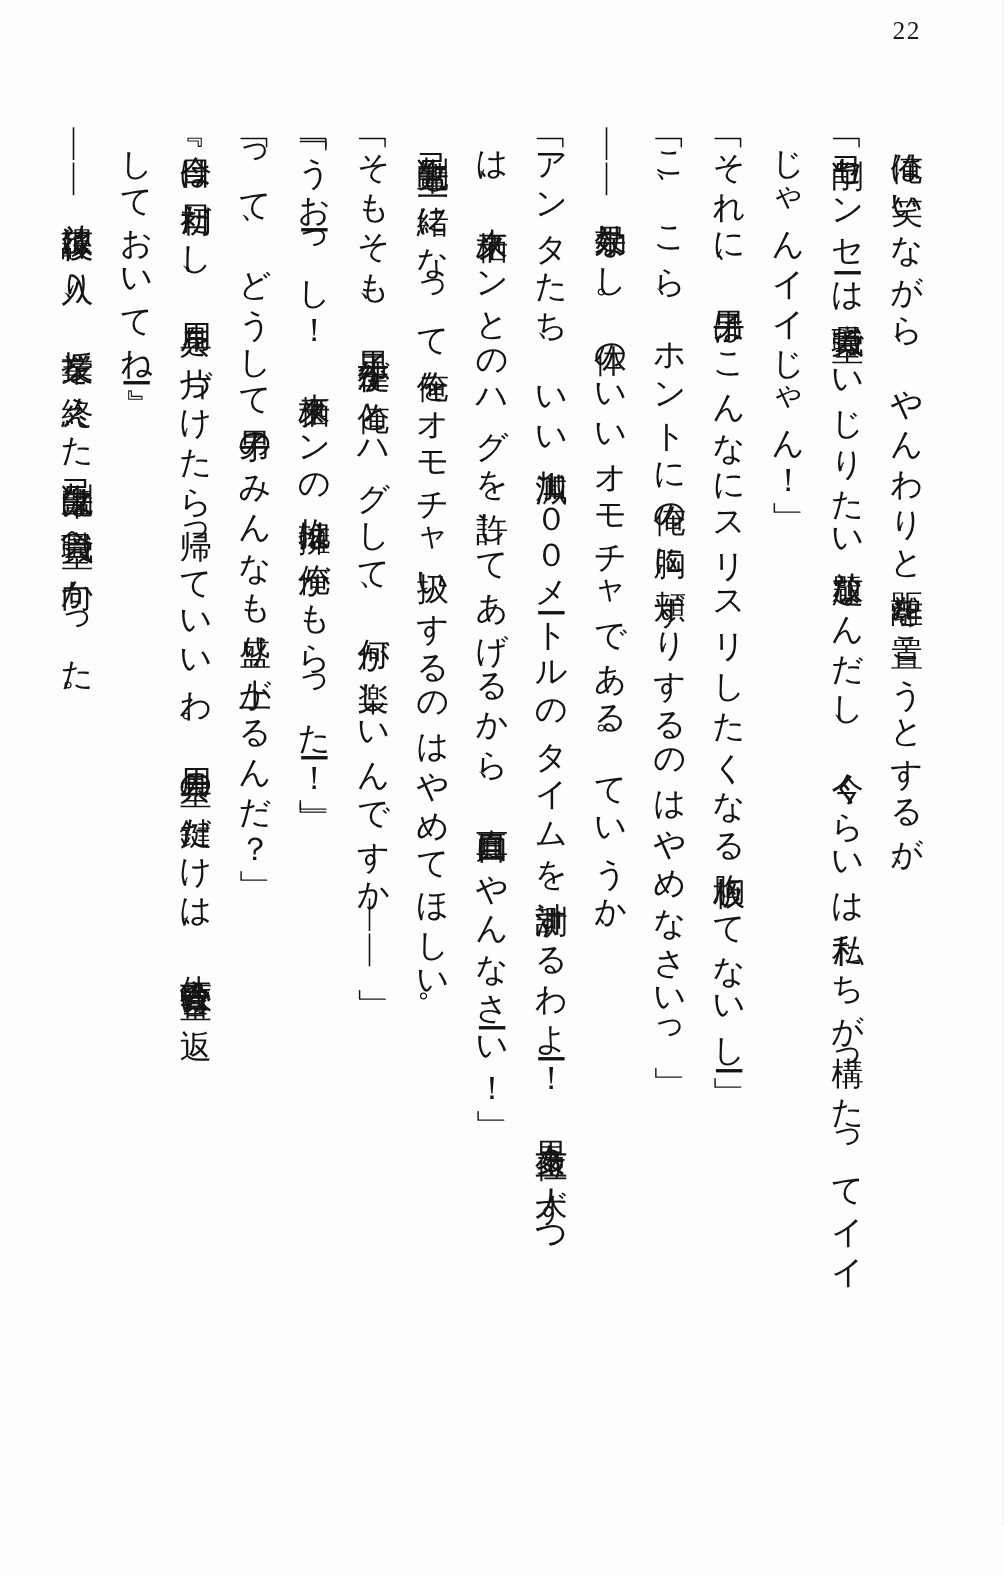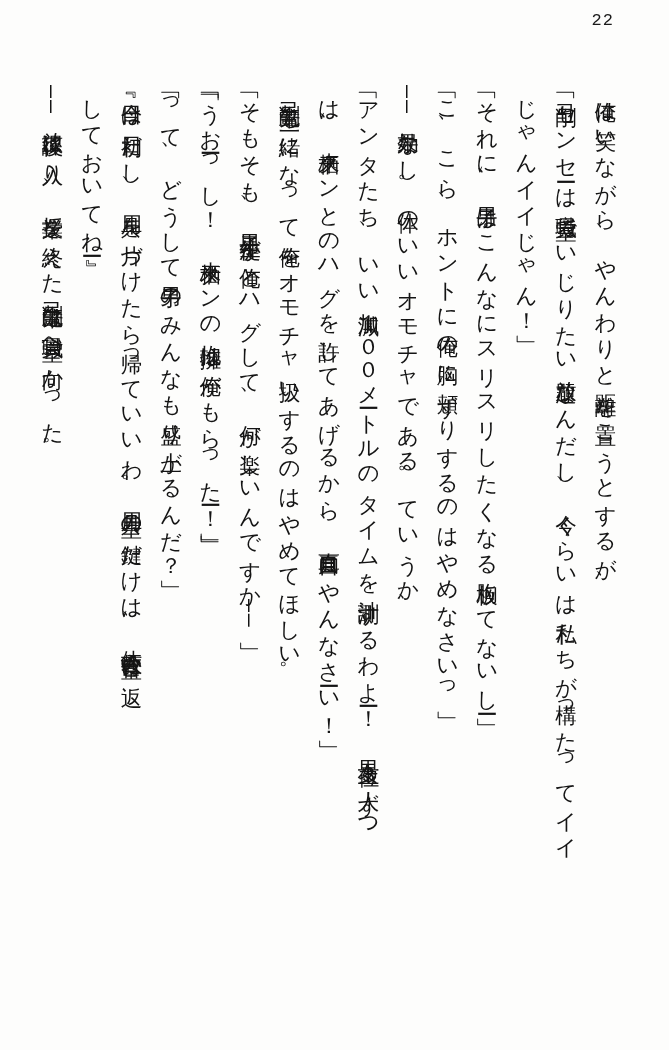--- a/index.html
+++ b/index.html
@@ -7,21 +7,21 @@
     padding: 0;
     background: #e8e8e8;
   }
   .page {
     position: relative;
     width: 669px;
     height: 1050px;
     margin: 0 auto;
     background: #fdfdfc;
     overflow: hidden;
-    font-family: Liberation Mono, monospace;
+    font-family: Liberation Serif, serif;
     color: #141414;
   }
   .page-number {
     position: absolute;
     top: 11px;
     right: 55px;
     font-size: 17px;
     letter-spacing: 1px;
     color: #1a1a1a;
   }

